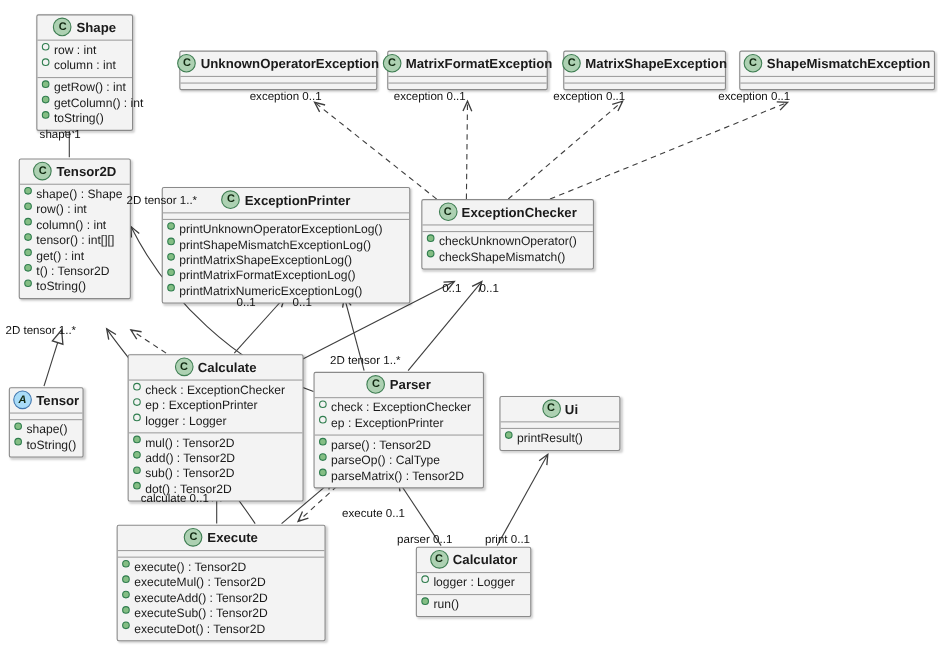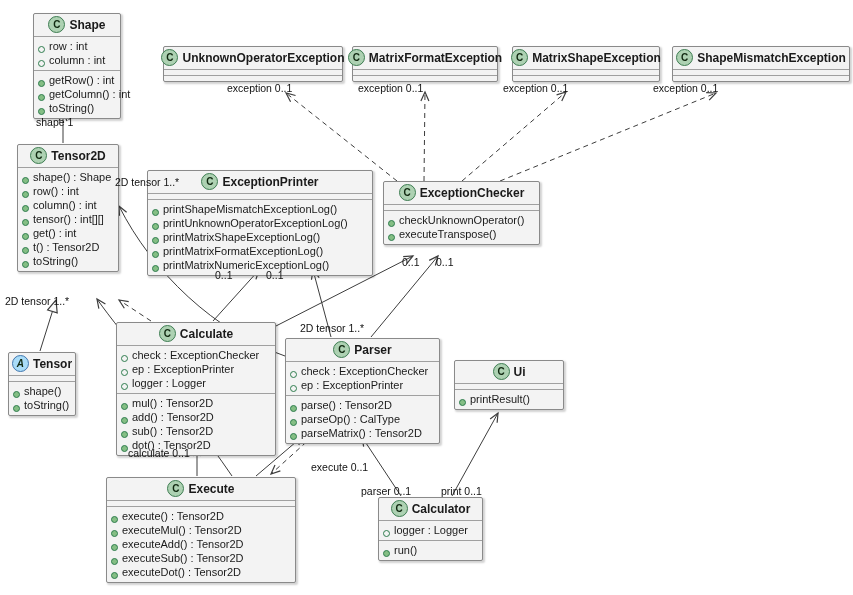--- a/index.html
+++ b/index.html
@@ -20,21 +20,21 @@
   .uml-class.abstract .cname{}
   .circle{
     display:inline-flex;align-items:center;justify-content:center;
     width:15px;height:15px;border-radius:50%;font-size:10px;font-weight:bold;
     flex:0 0 auto;color:#102810;
   }
   .circle.c{background:#add1b2;border:1px solid #3e7d52;}
   .circle.a{background:#a9dcf8;border:1px solid #4177af;font-style:italic;}
   .compartment{border-top:1px solid #a0a0a0;padding:2px 4px 3px 4px;}
   .compartment:empty{padding:0;height:5px;}
-  .member{display:flex;align-items:flex-end;gap:4px;line-height:14px;white-space:nowrap;}
+  .member{display:flex;align-items:flex-start;gap:4px;line-height:14px;white-space:nowrap;}
   .bullet{display:inline-block;width:7px;height:7px;border-radius:50%;flex:0 0 auto;}
   .bullet.attr{border:1.5px solid #2f7d4e;background:#f3f3f3;box-sizing:border-box;}
   .bullet.method{background:#84be84;border:1px solid #2f7d4e;box-sizing:border-box;}
   .edge-label{
     position:absolute;z-index:3;font-size:10.5px;color:#111;white-space:nowrap;
   }
 </style>
 </head>
 <body>
 
@@ -192,28 +192,28 @@
 
   <div class="uml-class" style="left:147px;top:170px;width:224px;">
     <div class="title">
       <span class="circle c">C</span>
       <span class="cname">ExceptionPrinter</span>
     </div>
     <div class="compartment"></div>
     <div class="compartment">
         <div class="member">
           <span class="bullet method"></span>
+          <span>printUnknownOperatorExceptionLog()</span>
+        </div>
+        <div class="member">
+          <span class="bullet method"></span>
           <span>printShapeMismatchExceptionLog()</span>
         </div>
         <div class="member">
           <span class="bullet method"></span>
-          <span>printUnknownOperatorExceptionLog()</span>
-        </div>
-        <div class="member">
-          <span class="bullet method"></span>
           <span>printMatrixShapeExceptionLog()</span>
         </div>
         <div class="member">
           <span class="bullet method"></span>
           <span>printMatrixFormatExceptionLog()</span>
         </div>
         <div class="member">
           <span class="bullet method"></span>
           <span>printMatrixNumericExceptionLog()</span>
         </div>
@@ -226,21 +226,21 @@
       <span class="cname">ExceptionChecker</span>
     </div>
     <div class="compartment"></div>
     <div class="compartment">
         <div class="member">
           <span class="bullet method"></span>
           <span>checkUnknownOperator()</span>
         </div>
         <div class="member">
           <span class="bullet method"></span>
-          <span>executeTranspose()</span>
+          <span>checkShapeMismatch()</span>
         </div>
       </div>
   </div>
 
   <div class="uml-class" style="left:116px;top:322px;width:158px;">
     <div class="title">
       <span class="circle c">C</span>
       <span class="cname">Calculate</span>
     </div>
     <div class="compartment">

